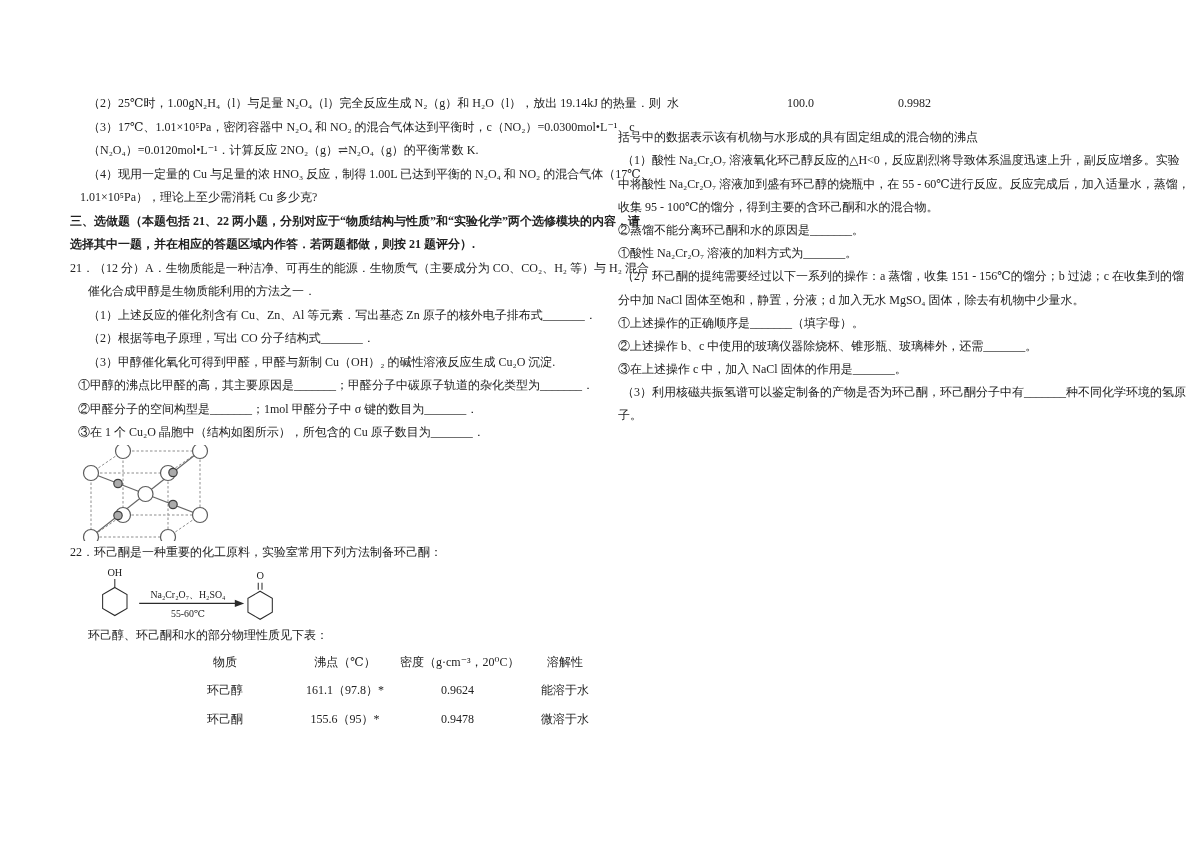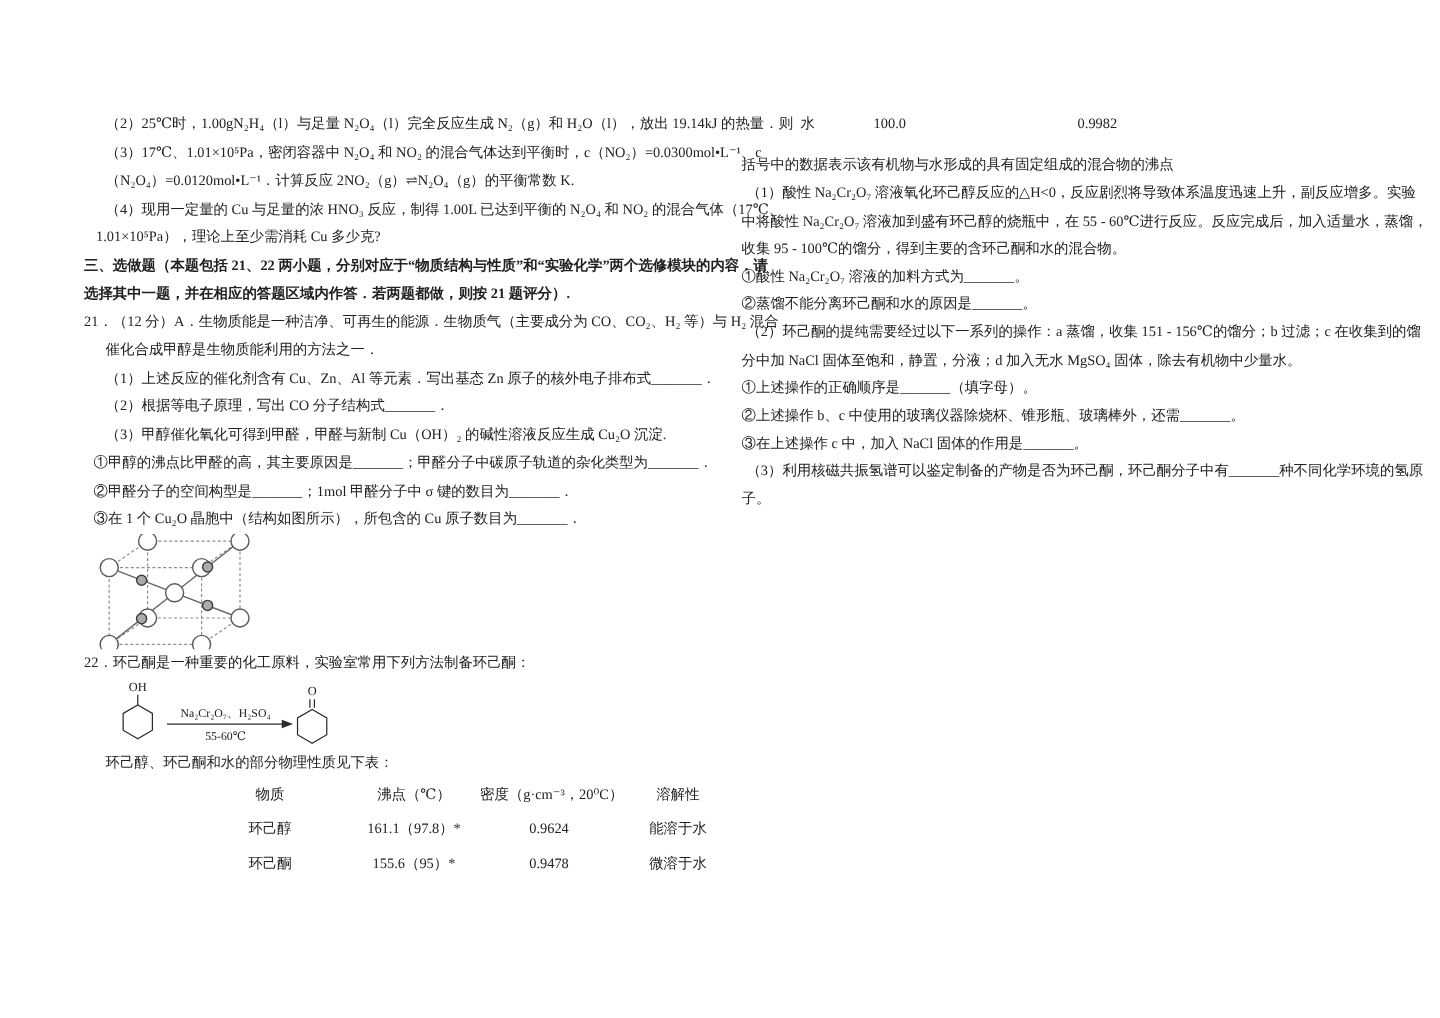--- a/index.html
+++ b/index.html
@@ -19,21 +19,21 @@
   .r1{padding-left:4px}
   .bold{font-weight:bold;}
   .fig-cell{height:96px;padding-left:8px;}
   .fig-scheme{height:60px;padding-left:12px;}
   svg text{font-family:"Liberation Serif","DejaVu Serif",serif;fill:#212121;}
   .trow{display:flex;height:28.5px;line-height:28.5px;font-size:12px;justify-content:flex-end;}
   .tc{text-align:center;white-space:nowrap;}
   .tc1{width:130px}.tc2{width:110px}.tc3{width:115px}.tc4{width:100px}
   .wrow{display:flex;height:23.2px;line-height:23.2px;font-size:12px;}
   .wc1{width:110px;text-align:center}
-  .wc2{width:145px;}
+  .wc2{width:145px;text-align:center}
   .wc3{width:58px;text-align:right}
   .spacer{height:11px;}
 </style>
 </head>
 <body>
 
 <div id="col-left" class="col">
   <div class="ln i2">（2）25℃时，1.00gN₂H₄（l）与足量 N₂O₄（l）完全反应生成 N₂（g）和 H₂O（l），放出 19.14kJ 的热量．则</div>
   <div class="ln i2">（3）17℃、1.01×10⁵Pa，密闭容器中 N₂O₄ 和 NO₂ 的混合气体达到平衡时，c（NO₂）=0.0300mol•L⁻¹、c</div>
   <div class="ln i2">（N₂O₄）=0.0120mol•L⁻¹．计算反应 2NO₂（g）⇌N₂O₄（g）的平衡常数 K.</div>
@@ -145,22 +145,22 @@
   <div class="wrow">
     <span class="wc1">水</span>
     <span class="wc2">100.0</span>
     <span class="wc3">0.9982</span>
   </div>
   <div class="spacer"></div>
   <div class="rln">括号中的数据表示该有机物与水形成的具有固定组成的混合物的沸点</div>
   <div class="rln r1">（1）酸性 Na₂Cr₂O₇ 溶液氧化环己醇反应的△H&lt;0，反应剧烈将导致体系温度迅速上升，副反应增多。实验</div>
   <div class="rln">中将酸性 Na₂Cr₂O₇ 溶液加到盛有环己醇的烧瓶中，在 55 - 60℃进行反应。反应完成后，加入适量水，蒸馏，</div>
   <div class="rln">收集 95 - 100℃的馏分，得到主要的含环己酮和水的混合物。</div>
+  <div class="rln">②蒸馏不能分离环己酮和水的原因是_______。</div>
   <div class="rln">①酸性 Na₂Cr₂O₇ 溶液的加料方式为_______。</div>
-  <div class="rln">②蒸馏不能分离环己酮和水的原因是_______。</div>
   <div class="rln r1">（2）环己酮的提纯需要经过以下一系列的操作：a 蒸馏，收集 151 - 156℃的馏分；b 过滤；c 在收集到的馏</div>
   <div class="rln">分中加 NaCl 固体至饱和，静置，分液；d 加入无水 MgSO₄ 固体，除去有机物中少量水。</div>
   <div class="rln">①上述操作的正确顺序是_______（填字母）。</div>
   <div class="rln">②上述操作 b、c 中使用的玻璃仪器除烧杯、锥形瓶、玻璃棒外，还需_______。</div>
   <div class="rln">③在上述操作 c 中，加入 NaCl 固体的作用是_______。</div>
   <div class="rln r1">（3）利用核磁共振氢谱可以鉴定制备的产物是否为环己酮，环己酮分子中有_______种不同化学环境的氢原</div>
   <div class="rln">子。</div>
 </div>
 
 </body></html>

